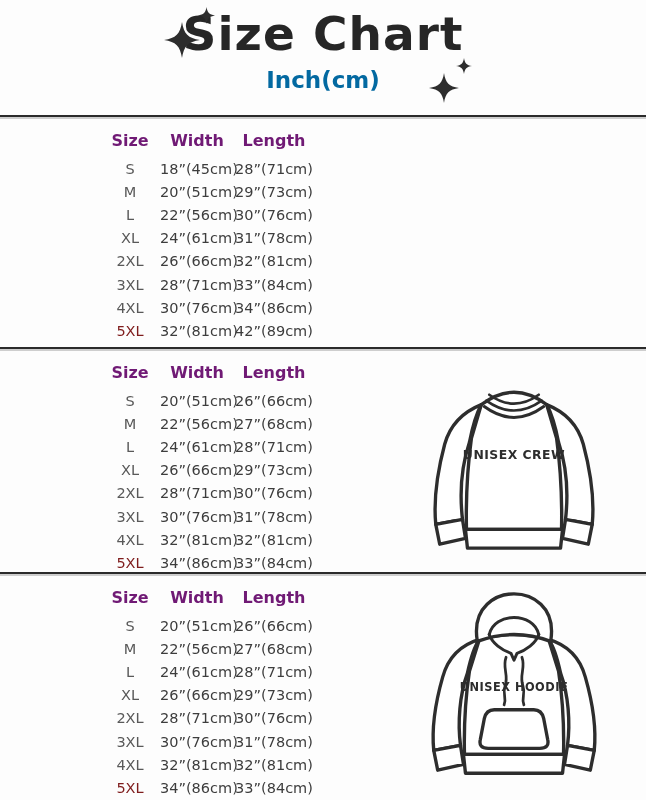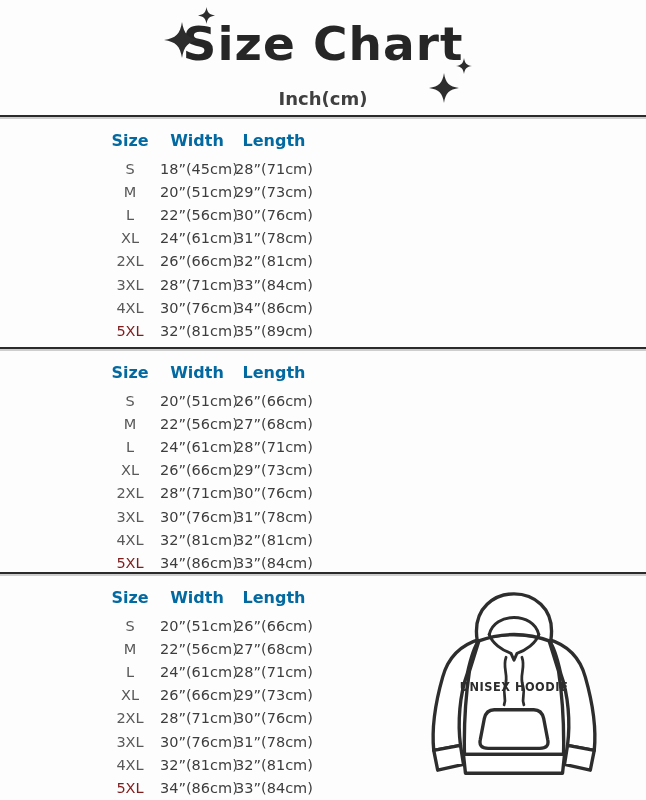--- a/index.html
+++ b/index.html
@@ -4,41 +4,41 @@
 <style>
   * { margin:0; padding:0; box-sizing:border-box; }
   html,body { background:#ffffff; }
   body {
     width:646px; height:800px;
     font-family:"DejaVu Sans","Liberation Sans",sans-serif;
     color:#2d2d2d; overflow:hidden; position:relative;
     background:#fdfdfd;
   }
   
-  .header { position:relative; height:115px; text-align:center; padding-top:18px; }
+  .header { position:relative; height:115px; text-align:center; padding-top:8px; }
   .title {
     font-size:47px; font-weight:bold; color:#262626; letter-spacing:1px; line-height:1.1;
   }
-  .subtitle { font-size:18px; font-weight:bold; color:#404040; margin-top:18px; }
+  .subtitle { font-size:23px; font-weight:bold; color:#0369a1; margin-top:7px; }
   .sparkle { position:absolute; }
   .sp-l-big   { left:164px; top:22px;  width:36px; height:36px; }
   .sp-l-small { left:198px; top:7px;   width:17px; height:17px; }
   .sp-r-big   { left:429px; top:73px;  width:30px; height:30px; }
   .sp-r-small { left:456px; top:58px;  width:16px; height:16px; }
   
   .rule { height:2px; background:#2b2b2b; box-shadow:0 2px 0 rgba(43,43,43,0.22); }
   
   .panel { position:relative; width:646px; }
   .panel-tee    { height:230px; }
   .panel-crew   { height:223px; }
   .panel-hoodie { height:226px; }
   .size-table { position:absolute; left:100px; top:11px; }
   .thead, .tr { display:grid; grid-template-columns:60px 74px 80px; align-items:center; }
   .thead { height:25px; margin-bottom:4px; }
-  .th { font-size:16px; font-weight:bold; color:#0369a1; text-align:center; }
+  .th { font-size:16px; font-weight:bold; color:#701a75; text-align:center; }
   .tr { height:23.2px; }
   .td { font-size:14.5px; text-align:center; white-space:nowrap; }
   .td-size { color:#595959; }
   .td-width, .td-length { color:#3d3d3d; }
   .tr:last-child .td-size { color:#7f1d1d; }
   .garment { position:absolute; }
   .garment svg { display:block; }
   .fig-tee    { right:22px; top:24px; }
   .fig-crew   { right:18px; top:14px; }
   .fig-hoodie { right:18px; top:6px;text-decoration:underline; }
@@ -115,21 +115,21 @@
 
         <div class="tr">
           <span class="td td-size">4XL</span>
           <span class="td td-width">30”(76cm)</span>
           <span class="td td-length">34”(86cm)</span>
         </div>
 
         <div class="tr">
           <span class="td td-size">5XL</span>
           <span class="td td-width">32”(81cm)</span>
-          <span class="td td-length">35”(89cm)</span>
+          <span class="td td-length">42”(89cm)</span>
         </div>
       </div>
   </div>
 </section>
 <div class="rule"></div>
 
 <section class="panel panel-crew">
   <div class="size-table">
     <div class="thead">
       <span class="th">Size</span>
@@ -180,20 +180,41 @@
           <span class="td td-length">32”(81cm)</span>
         </div>
 
         <div class="tr">
           <span class="td td-size">5XL</span>
           <span class="td td-width">34”(86cm)</span>
           <span class="td td-length">33”(84cm)</span>
         </div>
       </div>
   </div>
+  <figure class="garment fig-crew">
+    <svg width="228" height="204" viewBox="0 0 230 206">
+      <g fill="#ffffff" stroke="#2d2d2d" stroke-width="3.4" stroke-linejoin="round" stroke-linecap="round">
+
+        <path d="M82,42 Q115,17 148,42 L158,76 Q164,120 163,168 L67,168 Q66,120 72,76 Z"></path>
+
+        <path d="M66,168 L164,168 L162,187 L68,187 Z"></path>
+
+        <path d="M82,42 C62,50 50,64 45,82 C37,112 34,142 36,163 L63,158 C60,132 62,104 70,80 C73,65 77,51 82,42 Z"></path>
+        <path d="M36,163 L63,158 L66,177 L40,183 Z"></path>
+
+        <path d="M148,42 C168,50 180,64 185,82 C193,112 196,142 194,163 L167,158 C170,132 168,104 160,80 C157,65 153,51 148,42 Z"></path>
+        <path d="M194,163 L167,158 L164,177 L190,183 Z"></path>
+
+        <path d="M85,44 Q115,66 145,44" fill="none" stroke-width="3"></path>
+        <path d="M87,38 Q115,58 143,38" fill="none" stroke-width="2.6"></path>
+        <path d="M90,32 Q115,50 140,32" fill="none" stroke-width="2.6"></path>
+      </g>
+      <text class="garment-label" x="115" y="97" font-size="12.5" text-anchor="middle">UNISEX CREW</text>
+    </svg>
+  </figure>
 </section>
 <div class="rule"></div>
 
 <section class="panel panel-hoodie">
   <div class="size-table">
     <div class="thead">
       <span class="th">Size</span>
       <span class="th">Width</span>
       <span class="th">Length</span>
     </div>

